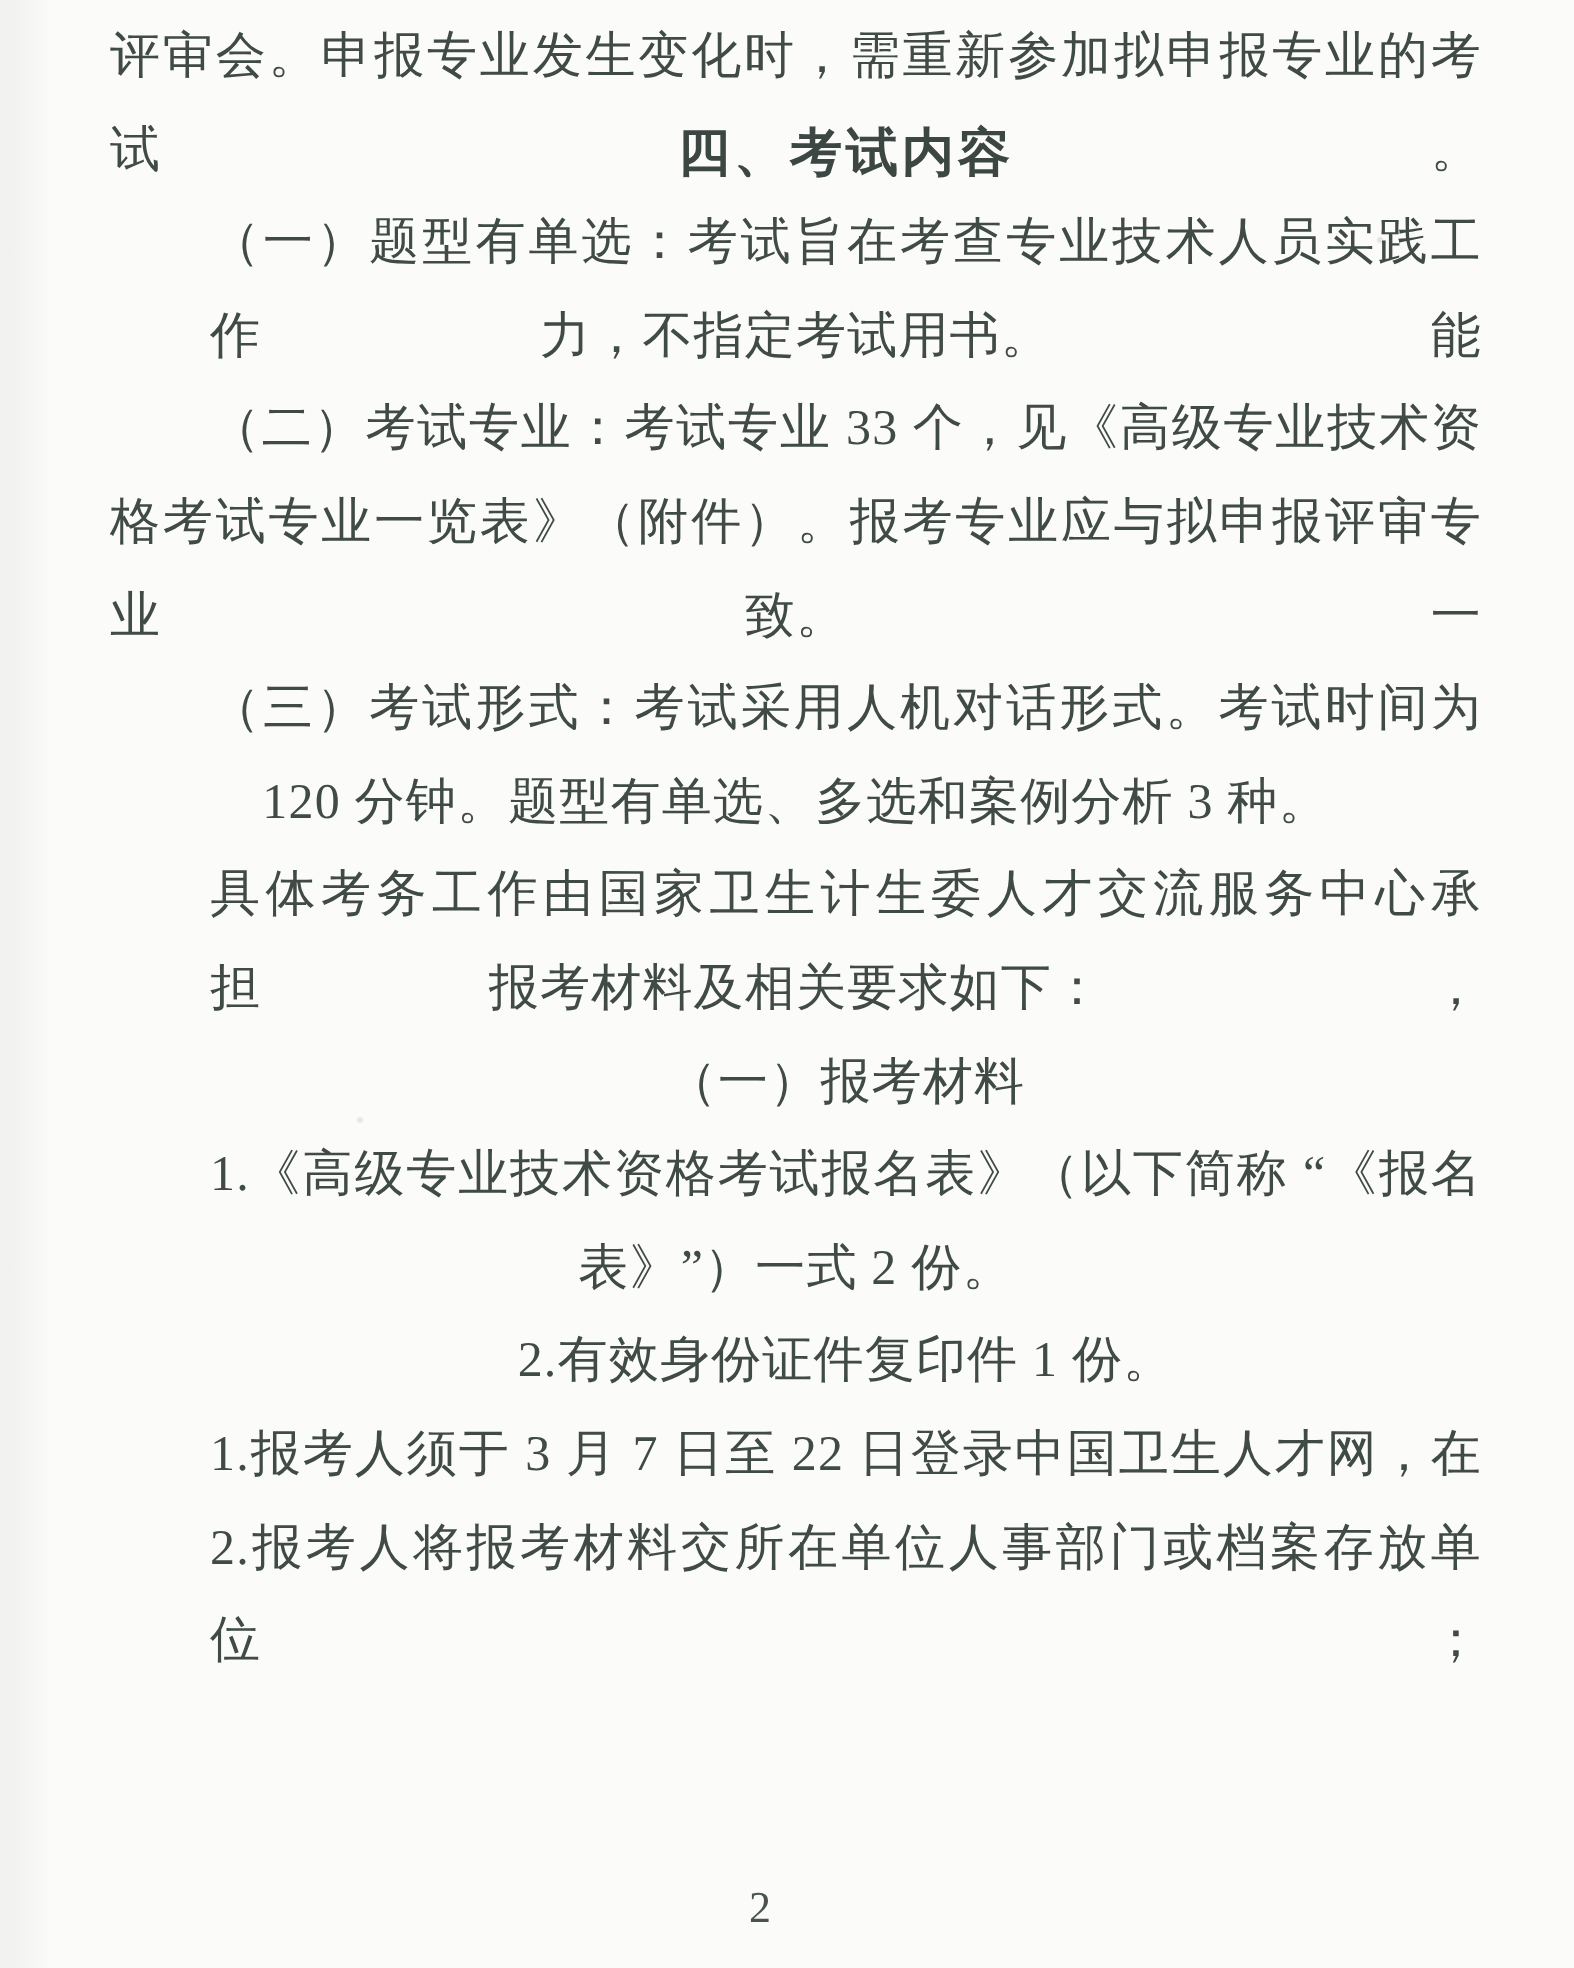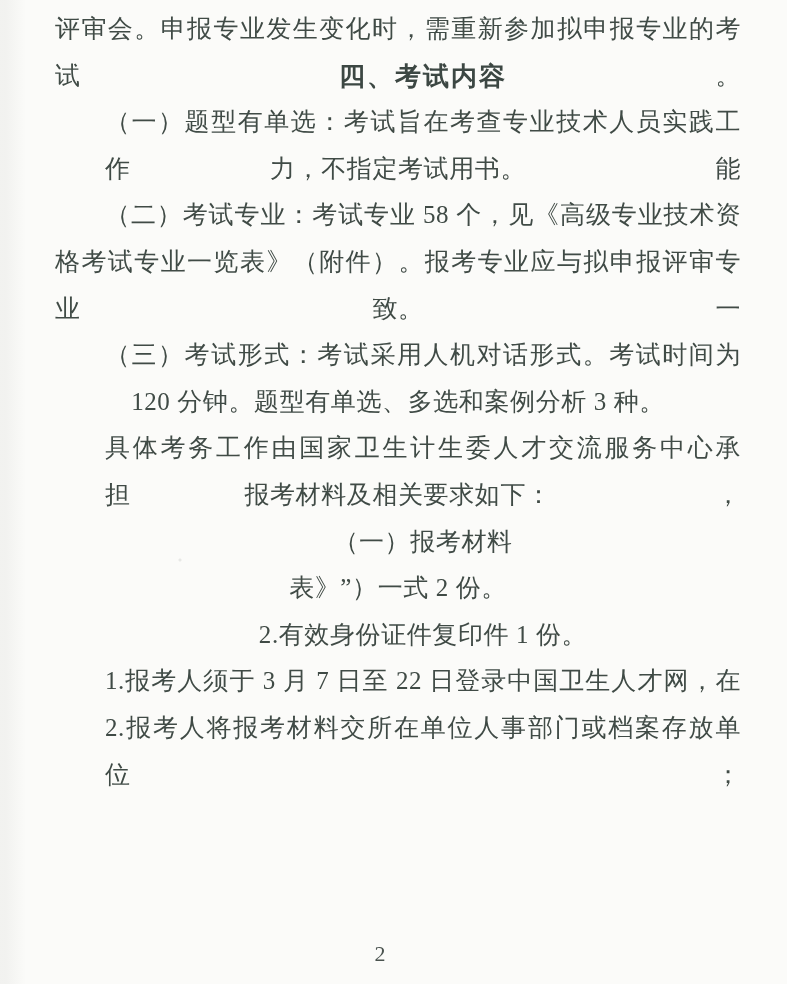--- a/index.html
+++ b/index.html
@@ -63,27 +63,28 @@
 </style>
 </head>
 <body>
 
 <div class="page">
   <div class="text-col">
     <div class="line just">评审会。申报专业发生变化时，需重新参加拟申报专业的考试。</div>
     <div class="line indent heading">四、考试内容</div>
     <div class="line indent just">（一）题型有单选：考试旨在考查专业技术人员实践工作能</div>
     <div class="line">力，不指定考试用书。</div>
-    <div class="line indent just">（二）考试专业：考试专业 58 个，见《高级专业技术资</div>
+    <div class="line indent just">（二）考试专业：考试专业 33 个，见《高级专业技术资</div>
     <div class="line just">格考试专业一览表》（附件）。报考专业应与拟申报评审专业一</div>
     <div class="line">致。</div>
     <div class="line indent just">（三）考试形式：考试采用人机对话形式。考试时间为</div>
     <div class="line">120 分钟。题型有单选、多选和案例分析 3 种。</div>
     <div class="line indent just">具体考务工作由国家卫生计生委人才交流服务中心承担，</div>
     <div class="line">报考材料及相关要求如下：</div>
     <div class="line indent">（一）报考材料</div>
+    <div class="line indent just">1.《高级专业技术资格考试报名表》（以下简称 “《报名</div>
     <div class="line">表》”）一式 2 份。</div>
     <div class="line indent">2.有效身份证件复印件 1 份。</div>
     <div class="line indent just">1.报考人须于 3 月 7 日至 22 日登录中国卫生人才网，在</div>
     <div class="line indent just">2.报考人将报考材料交所在单位人事部门或档案存放单位；</div>
   </div>
   <div class="page-number">2</div>
 </div>
 
 </body></html>

